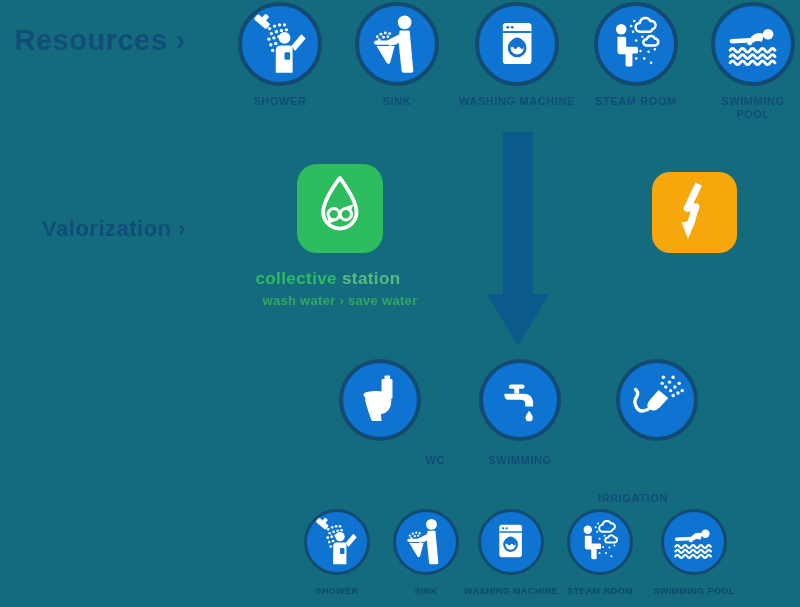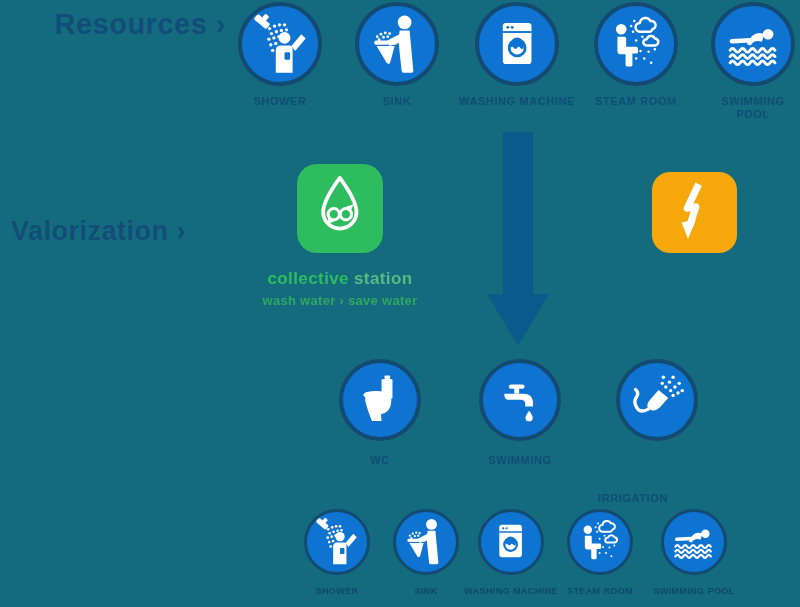--- a/index.html
+++ b/index.html
@@ -200,22 +200,22 @@
 
     <symbol id="ic-bolt" viewBox="0 0 100 100">
       <path d="M56,10 L40,44 L52,42 L43,70" fill="none" stroke="#fff" stroke-width="10" stroke-linejoin="round"></path>
       <polygon points="32,64 52,60 41,87" fill="#fff"></polygon>
     </symbol>
   </defs>
 </svg>
 
 <div id="stage">
 
-  <div class="heading" style="top:10px;font-size:29px;padding-left:40px;">Resources ›</div>
-  <div class="heading" style="top:218px;font-size:27px;">Valorization ›</div>
+  <div class="heading" style="top:26px;font-size:29px;">Resources ›</div>
+  <div class="heading" style="top:218px;font-size:22px;">Valorization ›</div>
 
   <div class="circle" style="left:238px;top:2px;width:84px;height:84px;">
       <svg>
         <use href="#ic-shower"></use>
       </svg>
     </div>
   <div class="circle" style="left:355px;top:2px;width:84px;height:84px;">
       <svg>
         <use href="#ic-sink"></use>
       </svg>
@@ -245,21 +245,21 @@
   <svg style="position:absolute;left:487px;top:132px;" width="62" height="214">
     <rect x="16" y="0" width="30" height="164" fill="var(--arrow-blue)"></rect>
     <polygon points="0,162 62,162 31,214" fill="var(--arrow-blue)"></polygon>
   </svg>
 
   <div class="card" id="station-card" style="left:297px;top:164px;width:86px;height:89px;">
     <svg>
         <use href="#ic-drop-recycle"></use>
       </svg>
   </div>
-  <div class="t2" id="station-title" style="left:240px;top:269px;width:200px;">
+  <div class="t2" id="station-title" style="left:228px;top:269px;width:200px;">
     <span class="p1">collective</span><span class="p2">station</span>
   </div>
   <div class="tagline" style="left:240px;top:293px;width:200px;">wash water › save water</div>
 
   <div class="card" id="heatpump-card" style="left:652px;top:172px;width:85px;height:81px;">
     <svg>
         <use href="#ic-bolt"></use>
       </svg>
   </div>
 
@@ -272,21 +272,21 @@
       <svg>
         <use href="#ic-faucet"></use>
       </svg>
     </div>
   <div class="circle" style="left:616px;top:359px;width:82px;height:82px;">
       <svg>
         <use href="#ic-spray"></use>
       </svg>
     </div>
 
-  <div class="lbl lg" style="left:315px;top:454px;width:130px;">WC</div>
+  <div class="lbl lg" style="left:315px;top:454px;width:130px;text-align:right;">WC</div>
   <div class="lbl lg" style="left:455px;top:454px;width:130px;">SWIMMING</div>
   <div class="lbl lg" style="left:568px;top:454px;width:130px;margin-top:38px;">IRRIGATION</div>
 
   <div class="circle" style="left:304px;top:509px;width:66px;height:66px;border-width:3px;">
       <svg>
         <use href="#ic-shower"></use>
       </svg>
     </div>
   <div class="circle" style="left:393px;top:509px;width:66px;height:66px;border-width:3px;">
       <svg>

